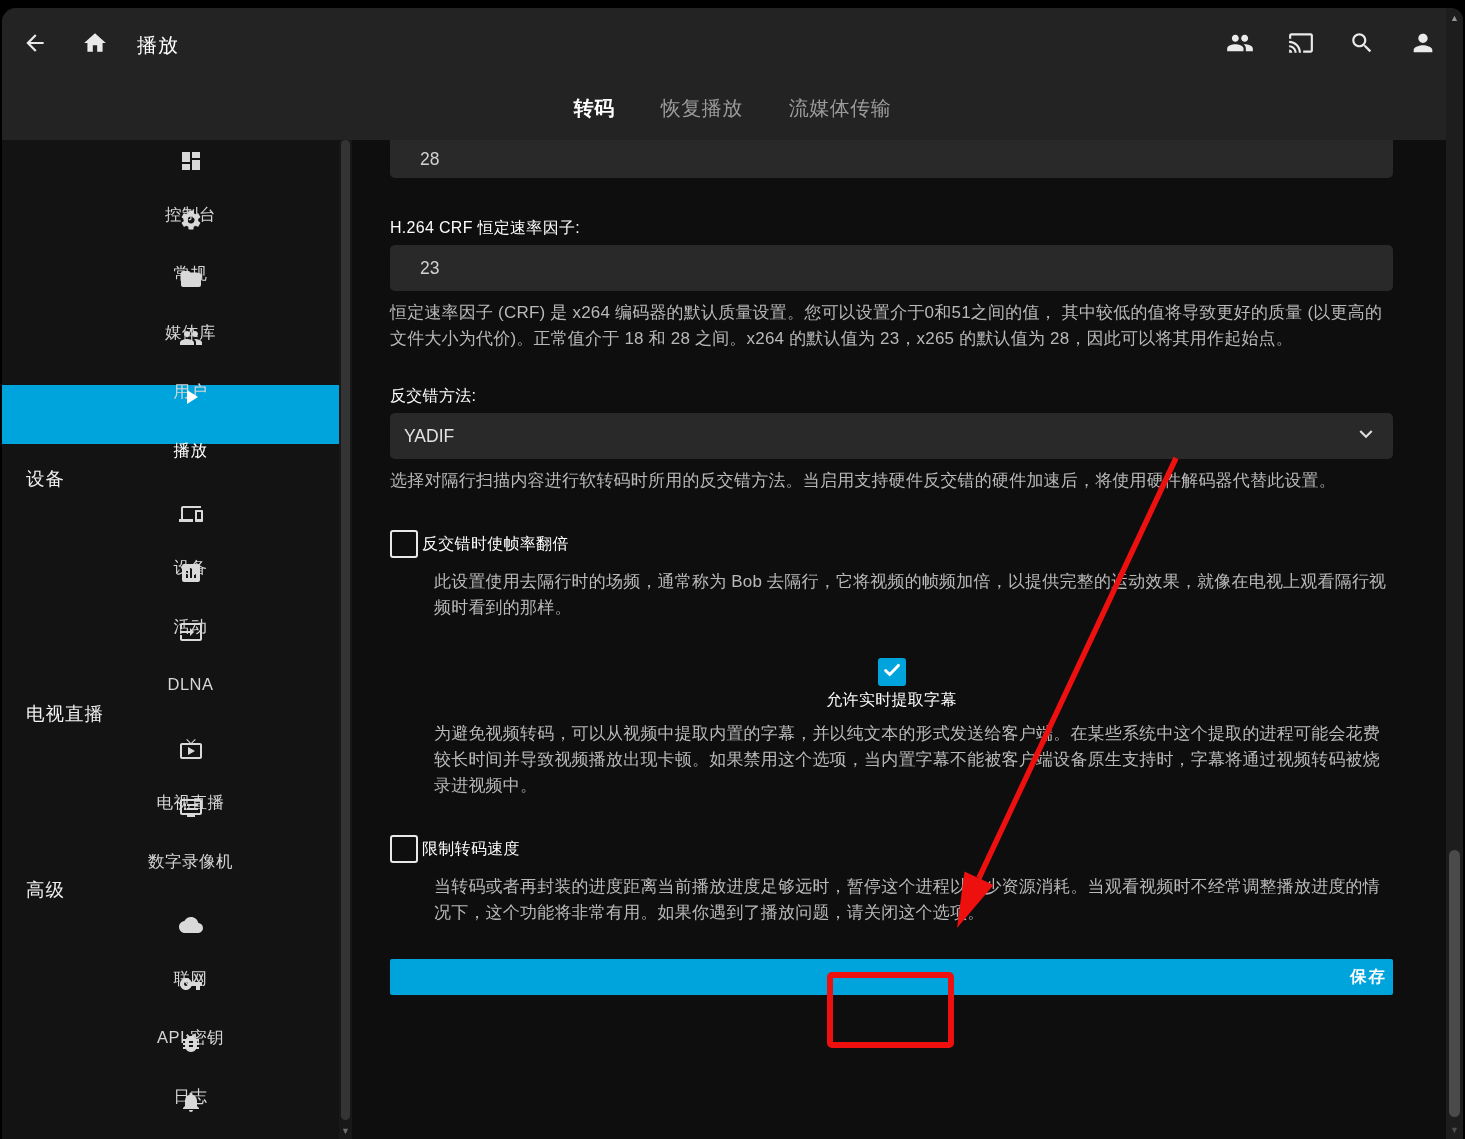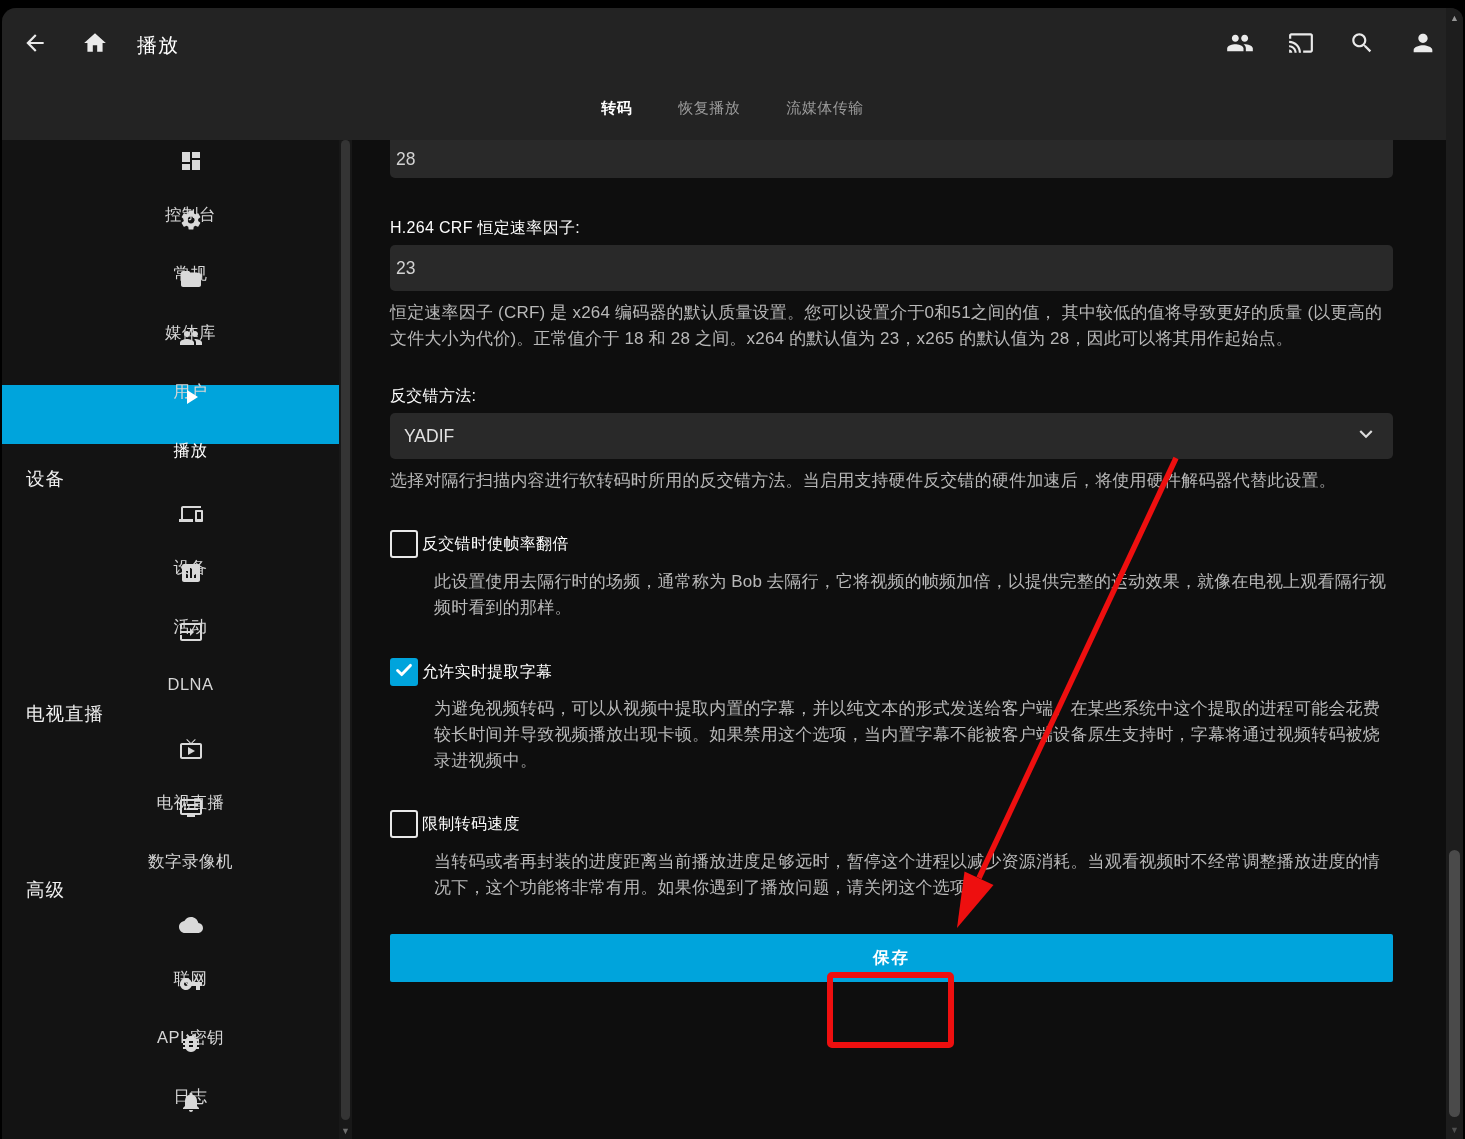--- a/index.html
+++ b/index.html
@@ -15,21 +15,21 @@
   .appbar{position:absolute;top:0;left:0;right:0;height:132px;background:#232323;}
   .sidebar-bg{position:absolute;top:132px;left:0;width:337px;bottom:0;background:#131313;}
 
   
   .appbar-row{position:absolute;top:0;left:0;right:0;height:74px;display:flex;align-items:center;}
   .hbtn{width:44px;height:44px;display:flex;align-items:center;justify-content:center;flex:0 0 auto;cursor:pointer;}
   .hbtn svg{fill:#eaeaea;}
   .app-title{color:#fff;font-size:20px;margin-left:20px;letter-spacing:1px;}
   .appbar-right{margin-left:auto;display:flex;align-items:center;gap:17px;padding-right:18px;}
   .tabs{position:absolute;top:74px;left:0;right:0;height:52px;display:flex;justify-content:center;align-items:center;gap:46px;}
-  .tab{font-size:15px;color:#9b9b9b;cursor:pointer;letter-spacing:.5px;}
+  .tab{font-size:20px;color:#9b9b9b;cursor:pointer;letter-spacing:.5px;}
   .tab.active{color:#fff;font-weight:bold;}
 
   
   .sidebar{position:absolute;top:140px;left:2px;width:337px;bottom:0;overflow:hidden;z-index:2;}
   .nav-item{height:59px;display:flex;align-items:center;padding-left:40px;gap:27px;cursor:pointer;color:#d6d6d6;flex-direction:column;}
   .nav-item svg{fill:#d9d9d9;flex:0 0 auto;}
   .nav-item.active{background:#00a4dc;color:#fff;}
   .nav-item.active svg{fill:#fff;}
   .nav-label{font-size:16.5px;letter-spacing:.5px;}
   .nav-heading{height:48px;margin-top:10px;display:flex;align-items:center;padding-left:24px;
@@ -37,38 +37,38 @@
   .first-group{margin-top:9px;}
 
   
   .side-scroll{position:absolute;top:140px;left:339px;width:13px;bottom:0;background:#181818;z-index:3;}
   .side-scroll .thumb{position:absolute;top:0;left:2px;width:9px;bottom:19px;background:#343434;border-radius:5px;}
   .side-scroll .down{position:absolute;bottom:3px;left:0;width:13px;text-align:center;color:#6e6e6e;font-size:9px;}
 
   
   .main{position:absolute;top:140px;left:390px;width:1003px;z-index:1;}
   .text-input{box-sizing:border-box;width:100%;height:46px;background:#292929;border:0;outline:0;
-    border-radius:5px;color:#d2d2d2;font-size:17.5px;padding:0 6px;font-family:inherit;}
+    border-radius:5px;color:#d2d2d2;font-size:17.5px;padding:0 30px;font-family:inherit;}
   .text-input.cut{height:38px;border-radius:0 0 5px 5px;}
   .field-label{display:block;color:#fdfdfd;font-size:16px;letter-spacing:.3px;margin-bottom:6px;}
   .desc{color:#b9b9b9;font-size:17px;line-height:26px;margin-top:9px;letter-spacing:.2px;}
   .select{box-sizing:border-box;width:100%;height:46px;background:#292929;border-radius:5px;
     display:flex;align-items:center;padding:4px 14px;cursor:pointer;}
   .select .sel-value{color:#e2e2e2;font-size:17.5px;flex:1;}
   .select svg{fill:#dcdcdc;}
   .cb-row{display:flex;align-items:center;gap:4px;}
   .cb-box{width:28px;height:28px;box-sizing:border-box;border:2px solid #e8e8e8;border-radius:3px;
     background:transparent;flex:0 0 auto;cursor:pointer;display:flex;align-items:center;justify-content:center;}
   .cb-box.checked{border:0;background:#00a4dc;}
   .cb-label{color:#fdfdfd;font-size:16px;letter-spacing:.3px;}
   .cb-desc{margin-left:44px;width:956px;}
-  .save-btn{display:block;box-sizing:border-box;width:100%;height:48px;margin-top:33px;border:0;
+  .save-btn{display:block;box-sizing:border-box;width:100%;height:36px;margin-top:33px;border:0;
     background:#00a4dc;color:#fff;font-size:16.5px;font-weight:bold;letter-spacing:2px;
-    border-radius:2px;cursor:pointer;font-family:inherit;}
-  .mt40{margin-top:40px;} .mt34{margin-top:34px;} .mt36{margin-top:36px;} .mt37{margin-top:37px;}
+    border-radius:2px;cursor:pointer;font-family:inherit;text-align:right;}
+  .mt40{margin-top:40px;} .mt34{margin-top:34px;} .mt36{margin-top:36px;} .mt37{margin-top:37px;flex-direction:column;}
   .cb-gap{margin-top:11px;}
 
   
   .page-scroll{position:absolute;top:8px;right:2px;width:17px;bottom:0;background:#1d1d1d;
     border-radius:0 12px 0 0;z-index:4;}
   .page-scroll .up{position:absolute;top:5px;left:0;width:17px;text-align:center;color:#969696;font-size:9px;}
   .page-scroll .thumb{position:absolute;top:842px;left:3px;width:11px;height:267px;background:#4a4a4a;border-radius:6px;}
   .page-scroll .down{position:absolute;bottom:4px;left:0;width:17px;text-align:center;color:#4f4f4f;font-size:9px;}
 
   

